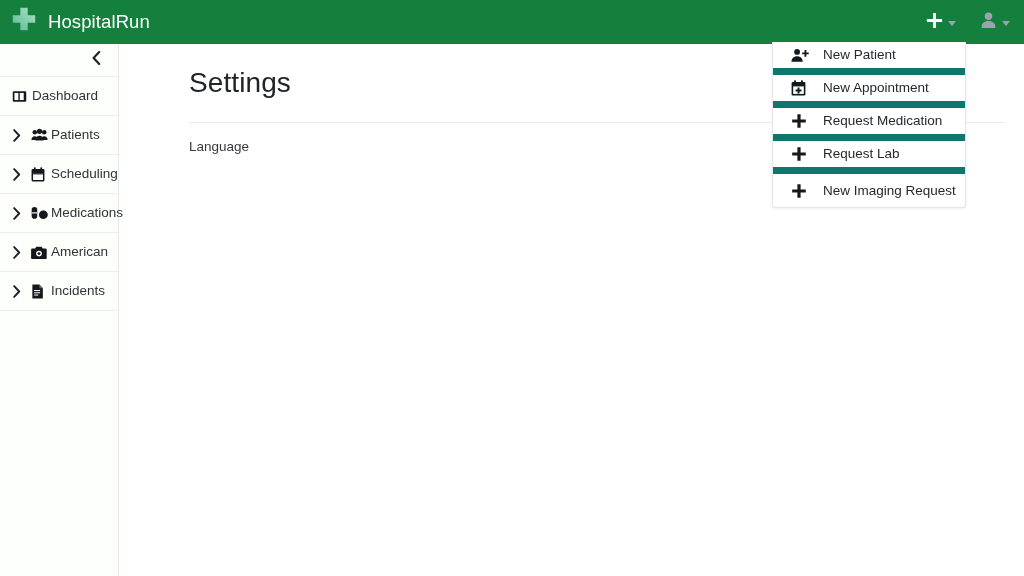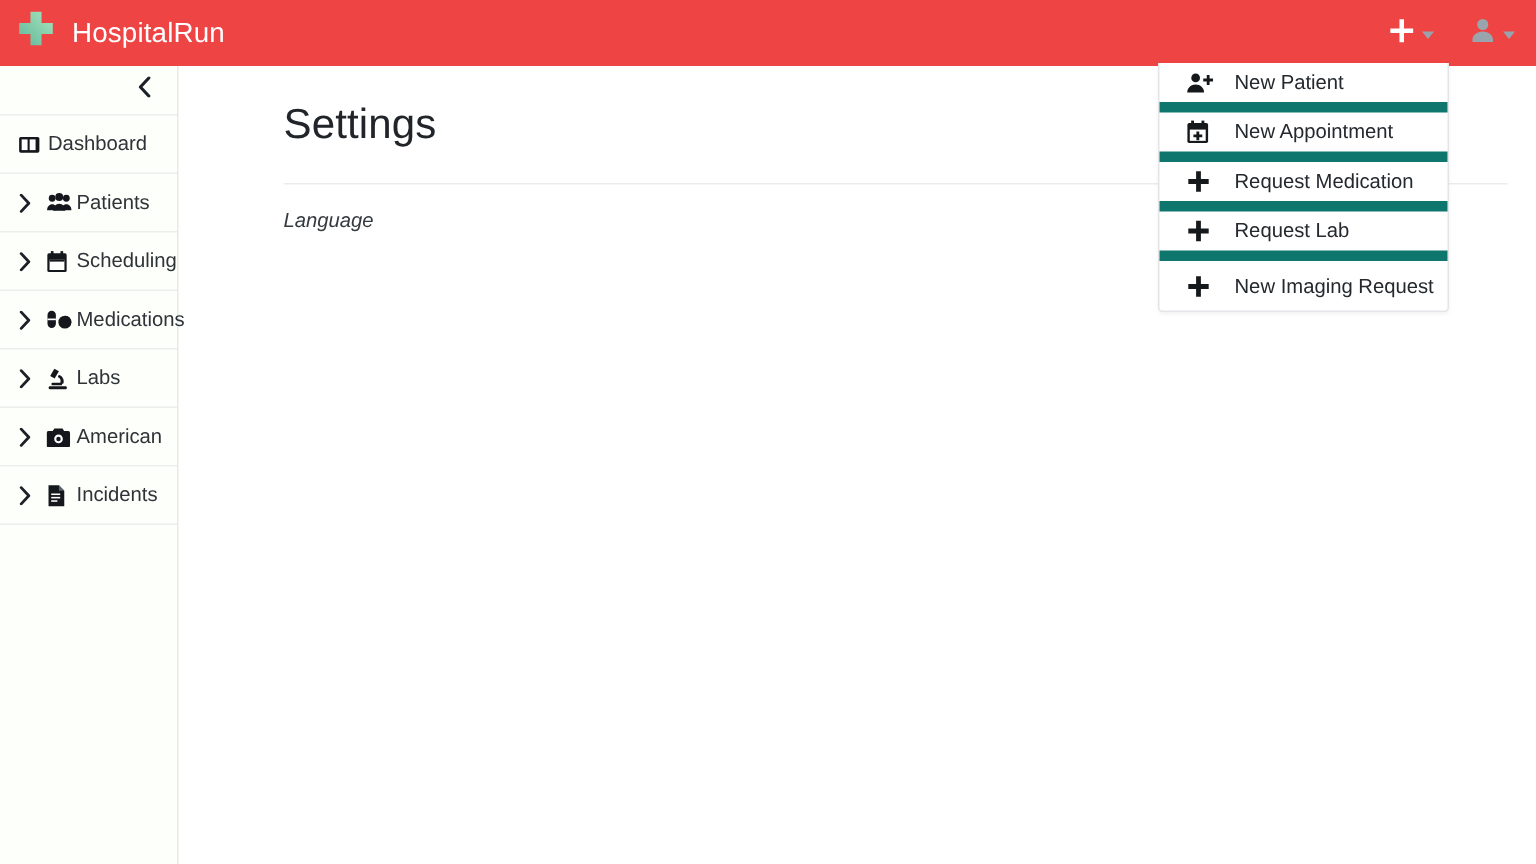--- a/index.html
+++ b/index.html
@@ -11,21 +11,21 @@
     font-family: "Liberation Sans", sans-serif;
     -webkit-font-smoothing: antialiased;
   }
 
   
   #navbar {
     position: absolute;
     top: 0; left: 0;
     width: 1024px;
     height: 44px;
-    background: #ef4444;
+    background: #15803d;
     display: flex;
     align-items: center;
     z-index: 40;
   }
   #brand {
     display: flex;
     align-items: center;
     padding-left: 11px;
     gap: 11px;
     height: 100%;
@@ -134,21 +134,20 @@
     background: #e9ecef;
     margin: 22px 0 0 0;
     width: 816px;
     border: none;
   }
   #lang-label {
     margin-top: 17px;
     font-size: 13.5px;
     color: #353a3f;
     line-height: 1;
-    font-style: italic;
   }
   #language-select {
     margin-top: 11px;
     width: 816px;
     height: 31px;
     border: 1px solid #dfe2e5;
     border-radius: 3px;
     background: #ffffff;
     font-family: "Liberation Sans", sans-serif;
     font-size: 13.5px;
@@ -301,36 +300,20 @@
       <svg width="17" height="14" viewBox="0 0 18 15">
         <rect x="0.6" y="1.2" width="6" height="12.4" rx="3" fill="#14181d"></rect>
         <rect x="0.6" y="6.8" width="6" height="1.2" fill="#ffffff"></rect>
         <circle cx="13" cy="9.4" r="4.6" fill="#14181d"></circle>
         <path d="M13 4.8 a4.6 4.6 0 0 1 3.2 7.9 z" fill="#14181d"></path>
       </svg>
     </span>
     <span class="sb-label">Medications</span>
   </div>
 
-  <div class="sb-item">
-    <span class="sb-chevron">
-      <svg width="9" height="13" viewBox="0 0 10 14">
-        <path d="M2.4 1 L8 7 L2.4 13" stroke="#1c2127" stroke-width="2.1" fill="none" stroke-linecap="round" stroke-linejoin="round"></path>
-      </svg>
-    </span>
-    <span class="sb-icon">
-      <svg width="15" height="15" viewBox="0 0 16 16">
-        <path d="M5.6 0.9 l3.2 1.8 l-3 5.2 l-3.2 -1.8 z" fill="#14181d"></path>
-        <path d="M8.8 5.2 c3 1.1 4.2 4.1 3 6.6 l-2 -1 c0.7 -1.6 0 -3.3 -1.8 -4 z" fill="#14181d"></path>
-        <rect x="3.6" y="10.8" width="7.4" height="1.9" rx="0.5" fill="#14181d"></rect>
-        <rect x="1.6" y="13.4" width="12.8" height="2" rx="0.7" fill="#14181d"></rect>
-      </svg>
-    </span>
-    <span class="sb-label">Labs</span>
-  </div>
 
   <div class="sb-item">
     <span class="sb-chevron">
       <svg width="9" height="13" viewBox="0 0 10 14">
         <path d="M2.4 1 L8 7 L2.4 13" stroke="#1c2127" stroke-width="2.1" fill="none" stroke-linecap="round" stroke-linejoin="round"></path>
       </svg>
     </span>
     <span class="sb-icon">
       <svg width="16" height="13" viewBox="0 0 17 14">
         <path d="M5.6 0.8 h5.8 l1.1 1.8 h3 a1.3 1.3 0 0 1 1.3 1.3 v9 a1.3 1.3 0 0 1 -1.3 1.3 h-14.2 a1.3 1.3 0 0 1 -1.3 -1.3 v-9 a1.3 1.3 0 0 1 1.3 -1.3 h3 z" fill="#14181d"></path>

